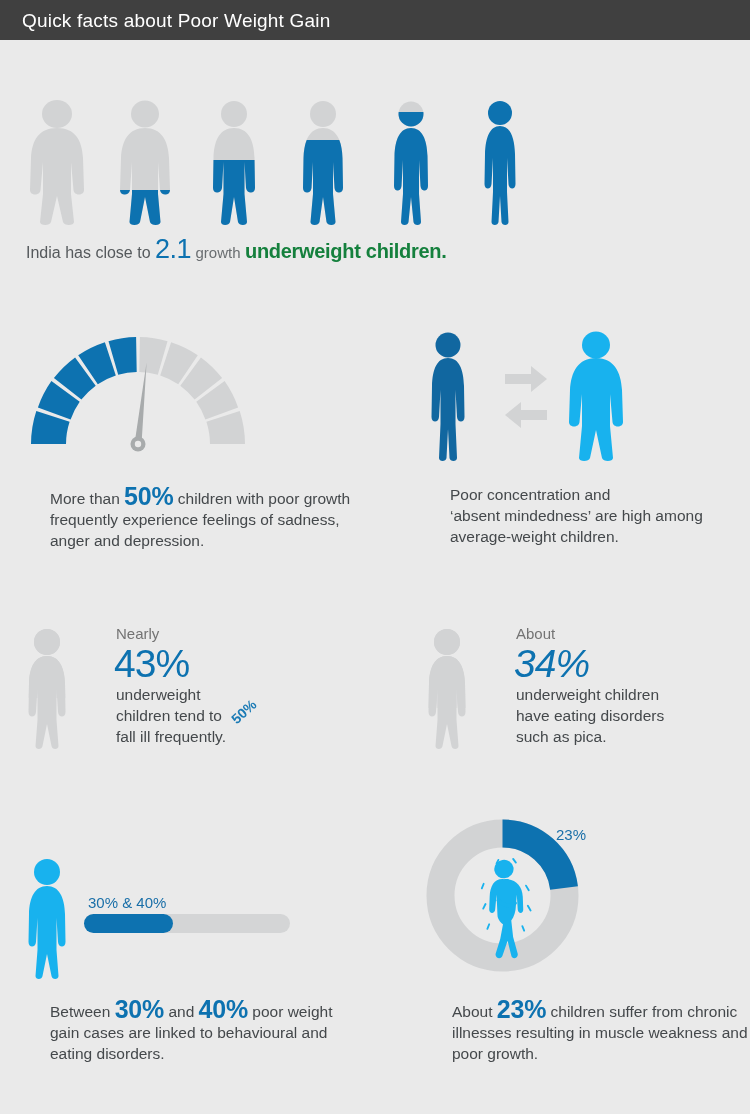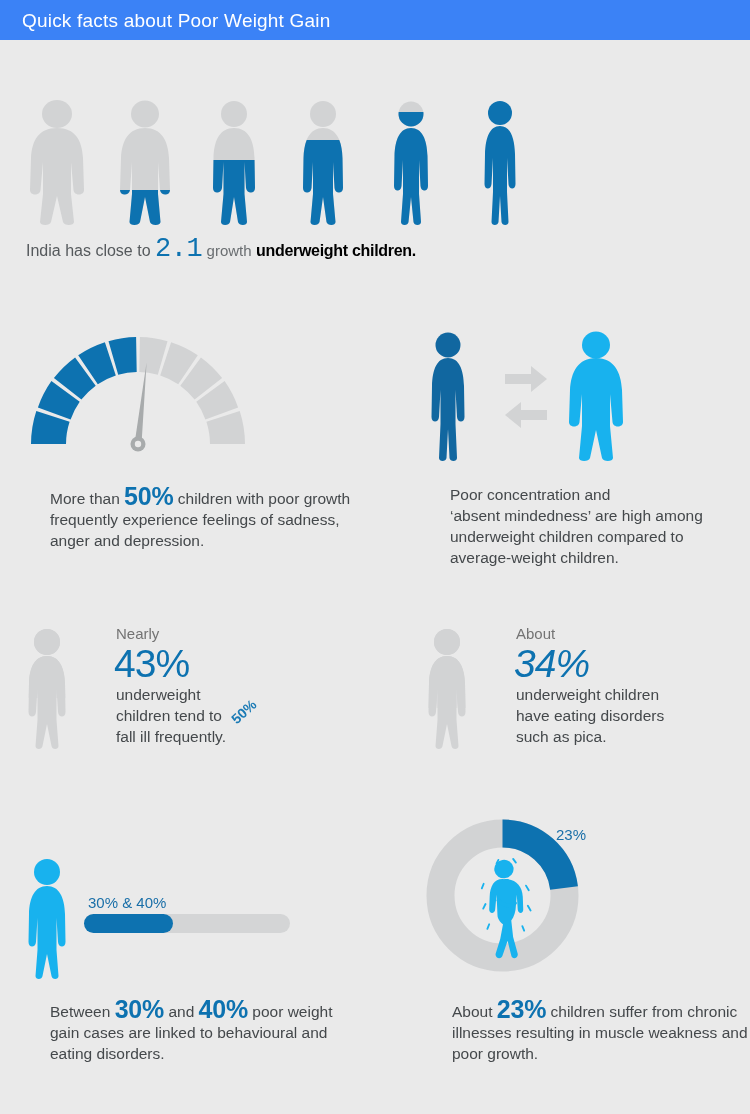--- a/index.html
+++ b/index.html
@@ -7,21 +7,21 @@
     width:750px;height:1114px;overflow:hidden;
     background:#eaeaea;
     font-family:"Liberation Sans","DejaVu Sans",sans-serif;
     color:#3f4447;
   }
   .page{position:relative;width:750px;height:1114px;}
 
   
   .header{
     position:absolute;left:0;top:0;width:750px;height:40px;
-    background:#3b82f6;
+    background:#404040;
   }
   .header-title{
     position:absolute;left:22px;top:10px;
     font-size:19px;color:#ffffff;letter-spacing:.2px;font-weight:400;
   }
 
   
   .caption{
     position:absolute;
     font-size:15.5px;line-height:21px;color:#44484b;margin-left:24px;
@@ -31,25 +31,25 @@
     vertical-align:-1px;
   }
   .caption .lead{font-size:15.5px;color:#44484b;}
 
   
   .headline{
     position:absolute;left:26px;top:234px;
     font-size:16px;color:#55595c;white-space:nowrap;
   }
   .headline .num{
-    font-size:27px;color:#0d72b0;font-weight:400;letter-spacing:-.5px;font-family:Liberation Mono, monospace;
+    font-size:27px;color:#0d72b0;font-weight:400;letter-spacing:-.5px;
   }
   .headline .mil{font-size:15px;color:#6a6e71;}
   .headline .phrase{
-    font-size:16px;color:#000000;font-weight:700;letter-spacing:-.3px;
+    font-size:20px;color:#15803d;font-weight:700;letter-spacing:-.3px;
   }
 
   
   .people{position:absolute;left:26px;top:100px;width:510px;height:125px;}
 
   
   .gauge{position:absolute;left:16px;top:322px;width:260px;height:130px;}
   .gauge-label{
     position:absolute;left:212px;top:393px;
     font-size:14px;color:#1a7ab5;font-weight:600;
@@ -292,21 +292,20 @@
                  L17 94 L14 126 C14 130 24 130 25 126 L31 98 L37 126
                  C38 130 48 130 48 126 L45 94 L45 62 L47.5 90
                  C48 96 58 96 58 90 L57 58 C56 40 49 26 31 26 Z" fill="#18b2ee"></path>
       </g>
     </svg>
   </div>
 
   <div class="caption" style="left:426px;top:484px;width:300px;">
     <div>Poor concentration and</div>
     <div>‘absent mindedness’ are high among</div>
-    <div>underweight children compared to</div>
     <div>average-weight children.</div>
   </div>
 
   <div class="statblock" style="left:22px;top:622px;width:330px;height:130px;">
     <svg width="62" height="122" viewBox="0 0 62 122" style="position:absolute;left:0;top:6px;">
       <defs>
           <clipPath id="c43">
             <rect x="0" y="0" width="62" height="70"></rect>
           </clipPath>
         </defs>

